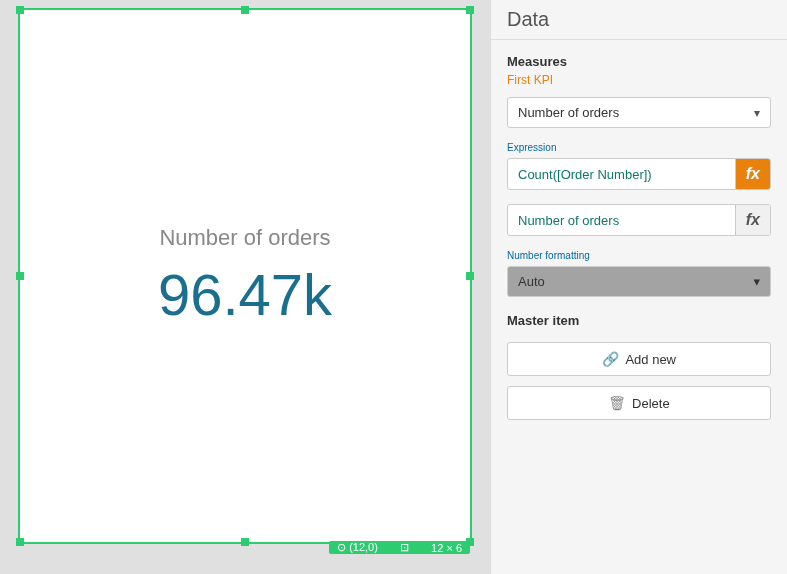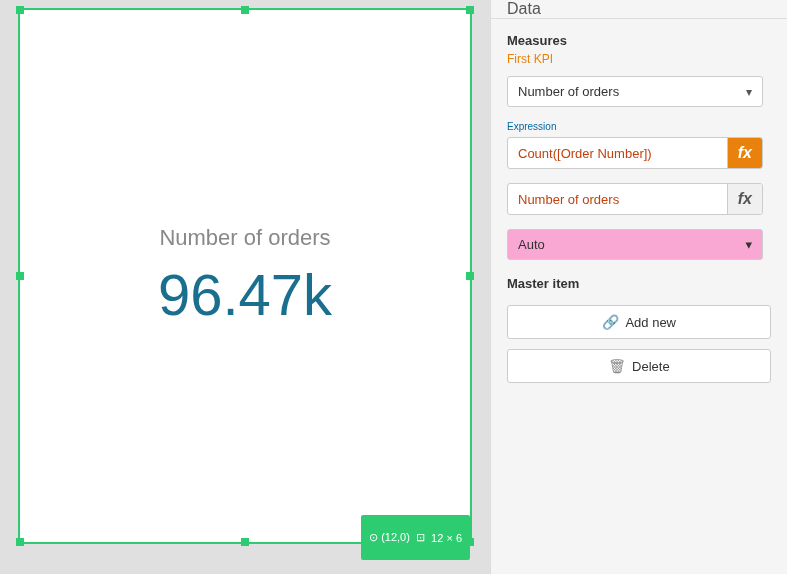--- a/index.html
+++ b/index.html
@@ -62,53 +62,53 @@
 
     .kpi-value {
       color: #1a6e8e;
       font-size: 58px;
       font-weight: 300;
     }
 
     
     .widget-info {
       position: absolute;
-      bottom: 14px;
+      bottom: 20px;
       right: 20px;
       background: #2ecc71;
       color: white;
       font-size: 11px;
-      padding: 16px 8px;
+      padding: 0 8px;
       border-radius: 2px;
       display: flex;
       align-items: center;
-      gap: 6px;
+      gap: 22px;
     }
     .widget-info span { font-size: 11px; }
 
     
     .right-panel {
       width: 297px;
       height: 574px;
       background: #f5f5f5;
       border-left: 1px solid #ddd;
       overflow-y: auto;
       padding: 0;
     }
 
     .panel-tab {
-      padding: 0 16px;
-      font-size: 16px;
+      padding: 8px 16px;
+      font-size: 20px;
       color: #555;
       border-bottom: 1px solid #ddd;
       background: #f5f5f5;
     }
 
     .panel-section {
-      padding: 14px 24px 0 16px;
+      padding: 14px 16px 0 16px;
     }
 
     .section-title {
       font-size: 13px;
       font-weight: 600;
       color: #333;
       margin-bottom: 4px;
     }
 
     .section-subtitle {
@@ -153,21 +153,21 @@
       overflow: hidden;
       margin-bottom: 14px;
     }
 
     .input-with-btn input {
       flex: 1;
       border: none;
       outline: none;
       padding: 7px 10px;
       font-size: 13px;
-      color: #c2410c;
+      color: #0f766e;
       background: transparent;
     }
 
     .fx-btn {
       background: #f0f0f0;
       border-left: 1px solid #ccc;
       padding: 6px 10px;
       cursor: pointer;
       display: flex;
       align-items: center;
@@ -187,21 +187,21 @@
     }
 
     .fx-icon.dark {
       color: #555;
     }
 
     .format-dropdown {
       display: flex;
       align-items: center;
       justify-content: space-between;
-      background: #f9a8d4;
+      background: #a3a3a3;
       border: 1px solid #ccc;
       border-radius: 3px;
       padding: 7px 10px;
       font-size: 13px;
       color: #333;
       cursor: pointer;
       margin-bottom: 16px;
     }
 
     .master-section {
@@ -298,20 +298,21 @@
       </div>
     </div>
 
     <div class="input-with-btn">
       <input type="text" value="Number of orders" style="">
       <div class="fx-btn">
         <span class="fx-icon dark">fx</span>
       </div>
     </div>
 
+    <div class="field-label">Number formatting</div>
     <div class="format-dropdown">
       <span>Auto</span>
       <span>▾</span>
     </div>
 
     <div class="section-title">Master item</div>
   </div>
 
   <div class="master-section">
     <div style="height:10px;"></div>

